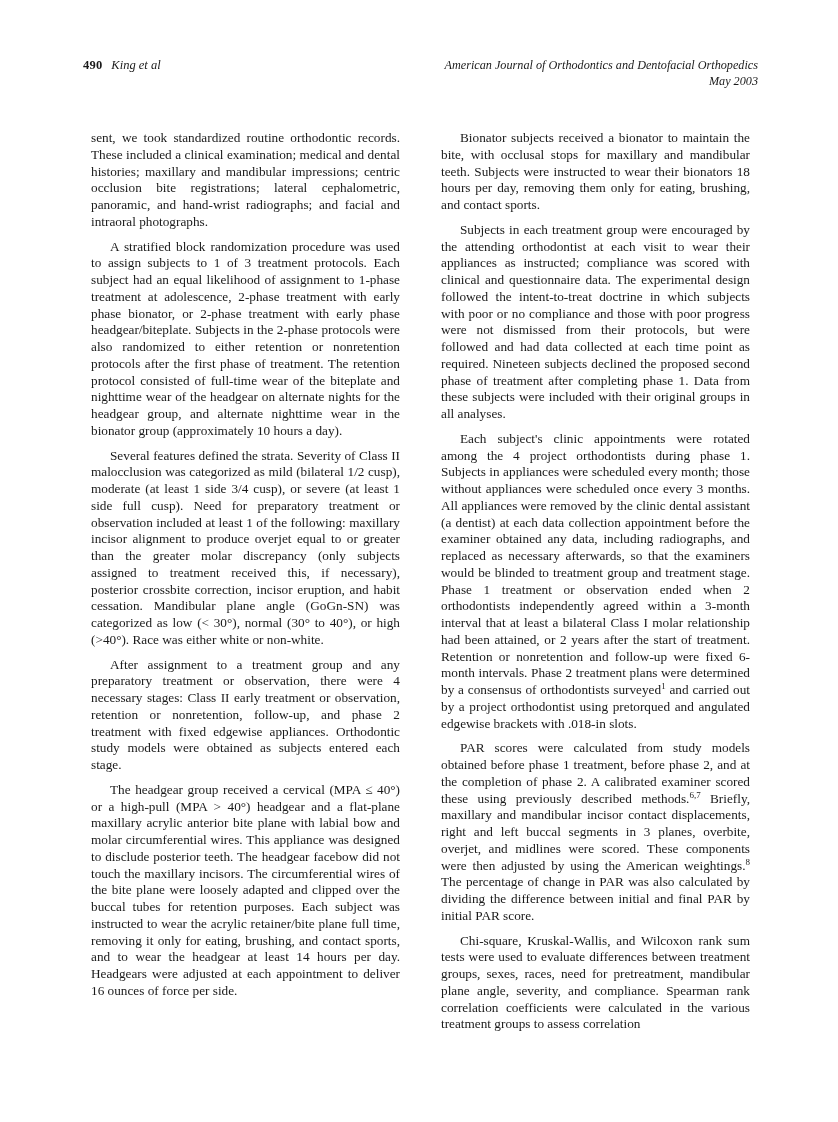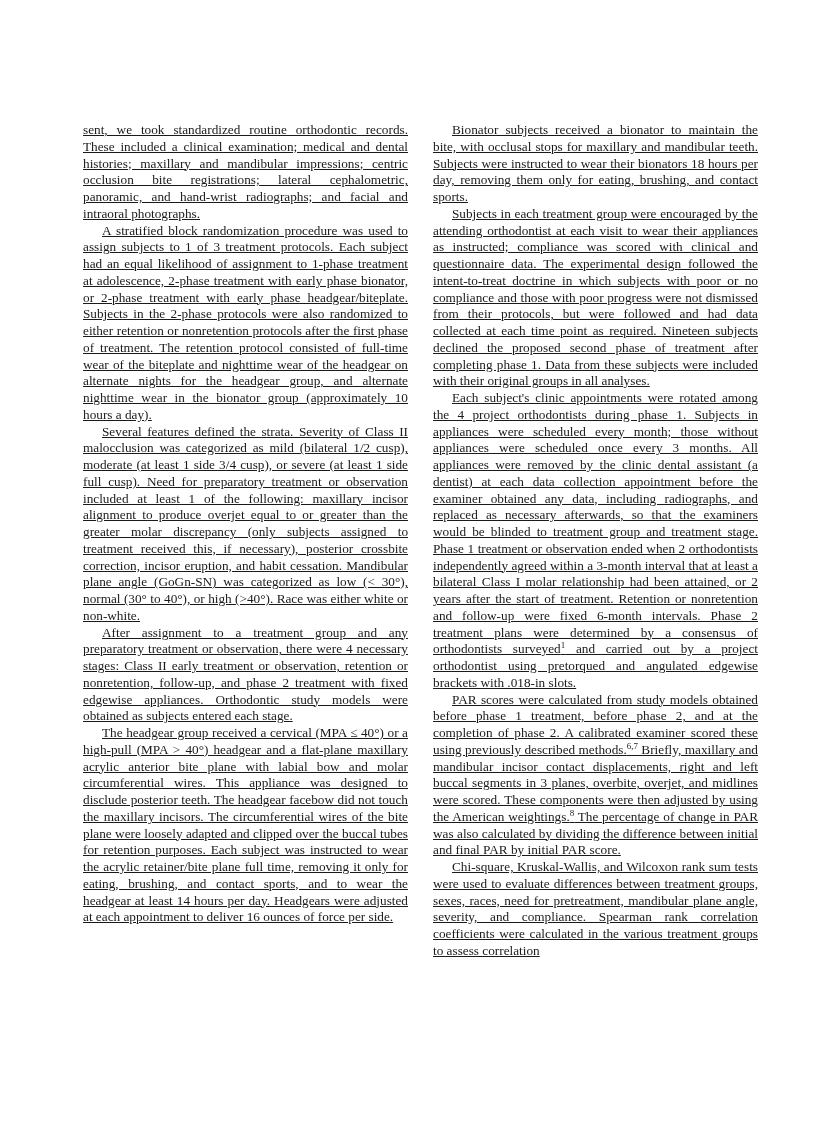--- a/index.html
+++ b/index.html
@@ -62,43 +62,51 @@
     left: 83px;
     top: 122px;
     width: 675px;
     display: flex;
     justify-content: space-between;
   }
   .column {
     width: 325px;
   }
   .column p {
-    margin: 0;
+    margin: 8px;
     text-align: justify;
     text-justify: inter-word;
     font-size: 13.25px;
     line-height: 16.75px;
     text-indent: 19px;
     hyphens: none;
-    text-decoration: underline;
   }
   .column p.no-indent {
     text-indent: 0;
   }
   sup {
     font-size: 0.68em;
     line-height: 0;
     vertical-align: 0.52em;
   }
 </style>
 </head>
 <body>
 
 <div class="page">
 
+  <div class="running-head">
+    <div class="rh-left">
+      <span class="rh-folio">490</span><span class="rh-authors">King et al</span>
+    </div>
+    <div class="rh-right">
+      <span class="rh-journal">American Journal of Orthodontics and Dentofacial Orthopedics</span>
+      <span class="rh-date">May 2003</span>
+    </div>
+  </div>
 
   <div class="columns">
 
     <div class="column">
       <p class="no-indent">sent, we took standardized routine orthodontic records. These included a clinical examination; medical and dental histories; maxillary and mandibular impressions; centric occlusion bite registrations; lateral cephalometric, panoramic, and hand-wrist radiographs; and facial and intraoral photographs.</p>
       <p>A stratified block randomization procedure was used to assign subjects to 1 of 3 treatment protocols. Each subject had an equal likelihood of assignment to 1-phase treatment at adolescence, 2-phase treatment with early phase bionator, or 2-phase treatment with early phase headgear/biteplate. Subjects in the 2-phase protocols were also randomized to either retention or nonretention protocols after the first phase of treatment. The retention protocol consisted of full-time wear of the biteplate and nighttime wear of the headgear on alternate nights for the headgear group, and alternate nighttime wear in the bionator group (approximately 10 hours a day).</p>
       <p>Several features defined the strata. Severity of Class II malocclusion was categorized as mild (bilateral 1/2 cusp), moderate (at least 1 side 3/4 cusp), or severe (at least 1 side full cusp). Need for preparatory treatment or observation included at least 1 of the following: maxillary incisor alignment to produce overjet equal to or greater than the greater molar discrepancy (only subjects assigned to treatment received this, if necessary), posterior crossbite correction, incisor eruption, and habit cessation. Mandibular plane angle (GoGn-SN) was categorized as low (&lt; 30°), normal (30° to 40°), or high (&gt;40°). Race was either white or non-white.</p>
       <p>After assignment to a treatment group and any preparatory treatment or observation, there were 4 necessary stages: Class II early treatment or observation, retention or nonretention, follow-up, and phase 2 treatment with fixed edgewise appliances. Orthodontic study models were obtained as subjects entered each stage.</p>
       <p>The headgear group received a cervical (MPA ≤ 40°) or a high-pull (MPA &gt; 40°) headgear and a flat-plane maxillary acrylic anterior bite plane with labial bow and molar circumferential wires. This appliance was designed to disclude posterior teeth. The headgear facebow did not touch the maxillary incisors. The circumferential wires of the bite plane were loosely adapted and clipped over the buccal tubes for retention purposes. Each subject was instructed to wear the acrylic retainer/bite plane full time, removing it only for eating, brushing, and contact sports, and to wear the headgear at least 14 hours per day. Headgears were adjusted at each appointment to deliver 16 ounces of force per side.</p>
     </div>

